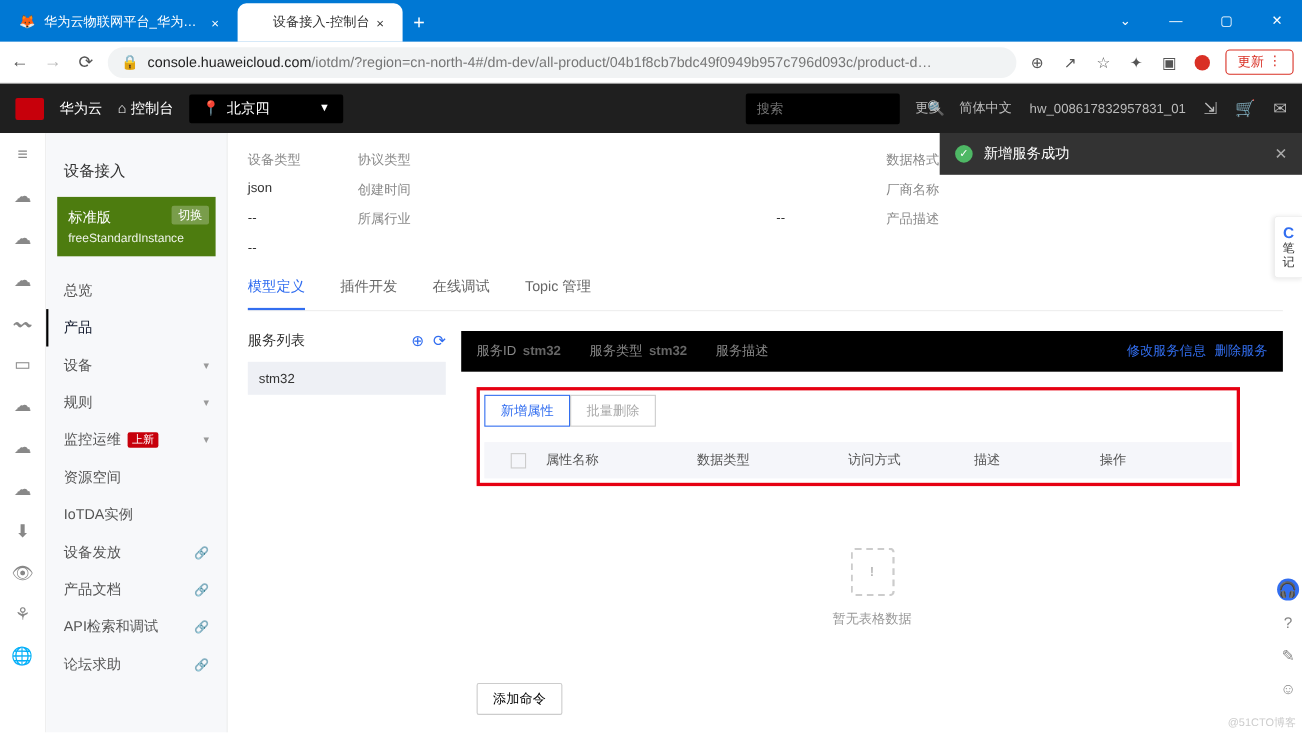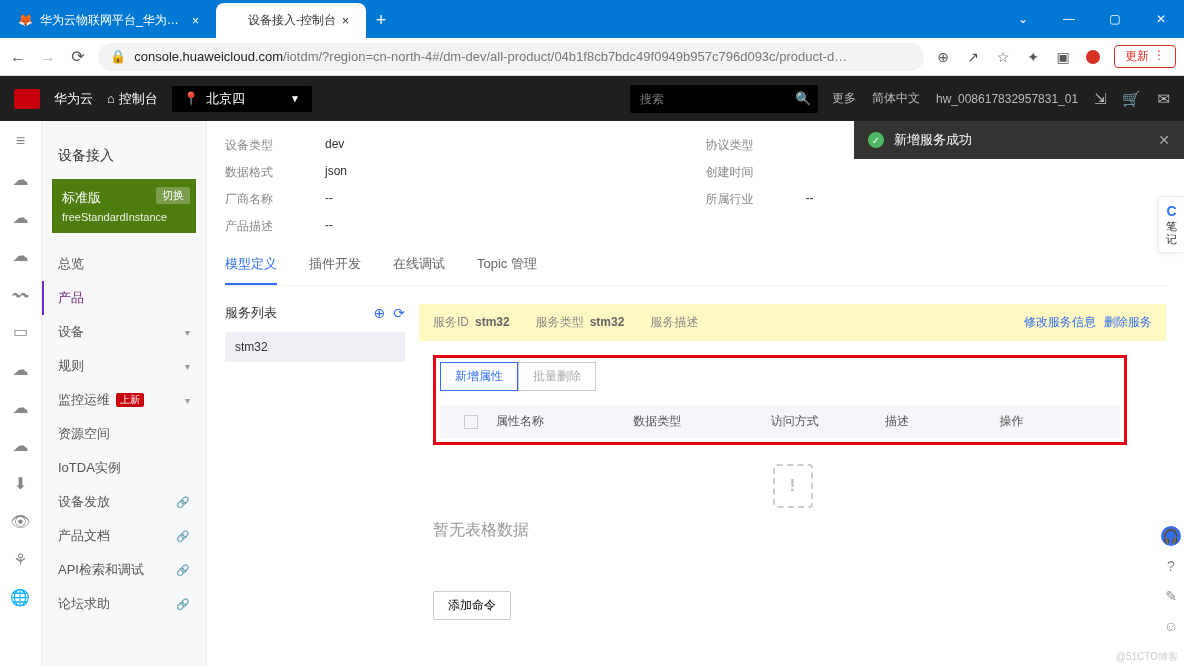--- a/index.html
+++ b/index.html
@@ -29,37 +29,37 @@
   .update-btn { border:1px solid #d93025; color:#d93025; border-radius:4px; padding:2px 10px; font-size:12px; display:flex; align-items:flex-start; gap:4px; }
   .ext-red { width:14px; height:14px; border-radius:50%; background:#d93025; }
 
   
   .hw-header { height:45px; background:#1f1f1f; display:flex; align-items:center; color:#fff; font-size:13px; padding:0 14px; gap:14px; }
   .hw-logo { width:26px; height:20px; background:#c7000b; border-radius:2px; position:relative; }
   .hw-name { font-weight:500; }
   .hw-home { display:flex; align-items:center; gap:4px; }
   .hw-region { display:flex; align-items:center; gap:6px; background:#000; padding:4px 12px; border-radius:2px; min-width:140px; }
   .hw-region .caret { margin-left:auto; font-size:10px; }
-  .hw-search { margin-left:auto; background:#000; width:188px; height:28px; display:flex; align-items:center; padding:0 10px; border-radius:2px; }
+  .hw-search { margin-left:auto; background:#000; width:140px; height:28px; display:flex; align-items:center; padding:0 10px; border-radius:2px; }
   .hw-search input { background:transparent; border:none; outline:none; color:#ccc; font-size:12px; flex:1; }
   .hw-right { display:flex; align-items:center; gap:16px; color:#bbb; font-size:12px; }
   .hw-ic { font-size:15px; }
 
   
   .page { display:flex; height:calc(100% - 121px); }
   .rail { width:42px; border-right:1px solid #eee; background:#fff; display:flex; flex-direction:column; align-items:center; padding-top:10px; gap:18px; color:#888; font-size:16px; }
   .rail div { width:20px; height:20px; display:flex; align-items:center; justify-content:center; }
 
   .sidebar { width:165px; border-right:1px solid #eee; background:#f7f8fa; padding:26px 0; font-size:13px; }
   .sb-title { padding:0 16px 14px; font-size:14px; }
   .plan-card { margin:0 10px 14px; background:#4d7c0f; color:#fff; padding:10px; position:relative; font-size:13px; }
   .plan-tag { position:absolute; right:6px; top:8px; background:rgba(255,255,255,.25); font-size:11px; padding:1px 6px; border-radius:2px; }
   .plan-sub { font-size:11px; opacity:.9; margin-top:4px; }
   .sb-item { padding:8px 16px; display:flex; align-items:center; gap:6px; color:#555; cursor:pointer; }
-  .sb-item.active { color:#701a75; border-left:2px solid #6d28d9; padding-left:14px; }
+  .sb-item.active { color:#0f172a; border-left:2px solid #000000; padding-left:14px; }
   .sb-caret { margin-left:auto; font-size:10px; color:#999; }
   .sb-badge { background:#c7000b; color:#fff; font-size:10px; padding:0 4px; border-radius:2px; }
   .sb-link { margin-left:auto; font-size:11px; color:#bbb; }
 
   .main { flex:1; overflow:auto; padding:16px 18px; position:relative; background:#fff; }
 
   .info-grid { display:grid; grid-template-columns:80px 1fr 80px 1fr; row-gap:10px; column-gap:20px; font-size:12px; margin-bottom:20px; width:100%; }
   .info-label { color:#888; }
   .info-val { color:#333; }
 
@@ -73,32 +73,32 @@
   .btn-row .right { margin-left:auto; display:flex; align-items:center; gap:12px; }
   .link { color:#326ef0; font-size:12px; cursor:pointer; }
 
   .work { display:flex; gap:14px; }
   .svc-list { width:180px; }
   .svc-head { display:flex; align-items:center; font-weight:500; margin-bottom:10px; }
   .svc-head .icons { margin-left:auto; color:#326ef0; display:flex; gap:8px; font-size:14px; }
   .svc-item { background:#eef0f5; padding:8px 10px; font-size:12px; }
 
   .detail { flex:1; }
-  .detail-head { background:#fef9c3; padding:10px 14px; display:flex; align-items:center; gap:26px; font-size:12px; color:#666; }
+  .detail-head { background:#000000; padding:10px 14px; display:flex; align-items:center; gap:26px; font-size:12px; color:#666; }
   .detail-head .k { color:#888; margin-right:6px; }
   .detail-head .right { margin-left:auto; display:flex; gap:8px; }
   .attr-box { padding:14px; }
   .attr-btns { display:flex; margin-bottom:14px; }
   .attr-btn { border:1px solid #ccc; padding:5px 14px; font-size:12px; cursor:pointer; }
   .attr-btn.blue { border-color:#326ef0; color:#326ef0; }
   .attr-btn.dis { color:#aaa; }
   .redbox { border:3px solid #e60012; padding:4px; display:inline-block; }
   .tbl-head { background:#f5f6fa; display:grid; grid-template-columns:50px 1.2fr 1.2fr 1fr 1fr 1fr; padding:8px 6px; font-size:12px; color:#555; align-items:center; }
   .chk { width:14px; height:14px; border:1px solid #ccc; margin:0 auto; }
-  .empty { text-align:left; color:#999; padding:19px 0 20px; font-size:16px; }
+  .empty { text-align:center; color:#999; padding:56px 0 20px; font-size:12px; }
   .empty-ico { width:40px; height:44px; margin:0 auto 12px; border:2px dashed #ccc; border-radius:4px; position:relative; }
   .empty-ico::after { content:"!"; position:absolute; left:50%; top:50%; transform:translate(-50%,-50%); color:#bbb; font-weight:700; }
   .add-cmd { margin-top:30px; }
 
   
   .toast { position:absolute; top:0; right:0; width:330px; background:#333; color:#fff; padding:10px 14px; display:flex; align-items:center; gap:10px; font-size:13px; }
   .toast .ok { width:16px; height:16px; border-radius:50%; background:#4eb865; display:flex; align-items:center; justify-content:center; font-size:10px; }
   .toast .x { margin-left:auto; font-size:14px; cursor:pointer; color:#aaa; }
 
   
@@ -260,21 +260,20 @@
   <div class="main">
 
     <div class="toast">
       <span class="ok">✓</span>
       <span>新增服务成功</span>
       <span class="x">✕</span>
     </div>
 
     <div class="info-grid">
       <span class="info-label">设备类型</span>
-      <span class="info-val">dev</span>
       <span class="info-label">协议类型</span>
       <span class="info-val"></span>
 
       <span class="info-label">数据格式</span>
       <span class="info-val">json</span>
       <span class="info-label">创建时间</span>
       <span class="info-val"></span>
 
       <span class="info-label">厂商名称</span>
       <span class="info-val">--</span>

